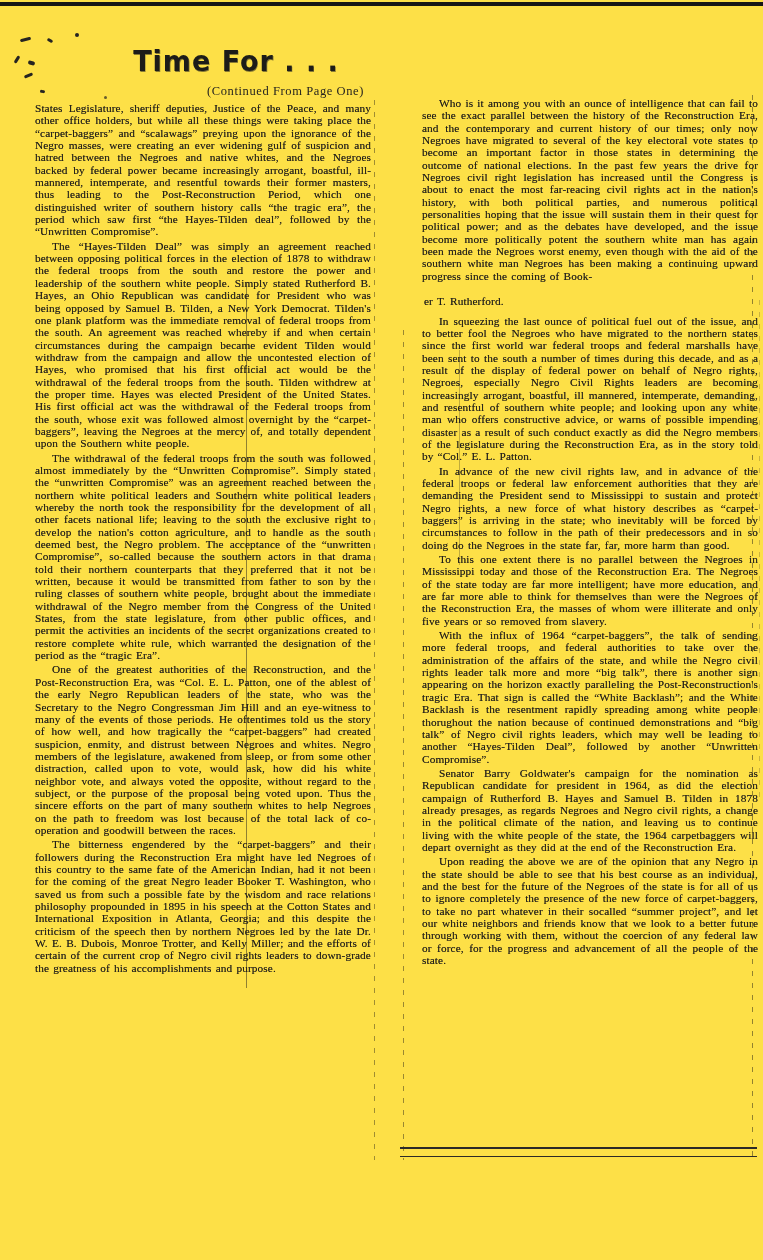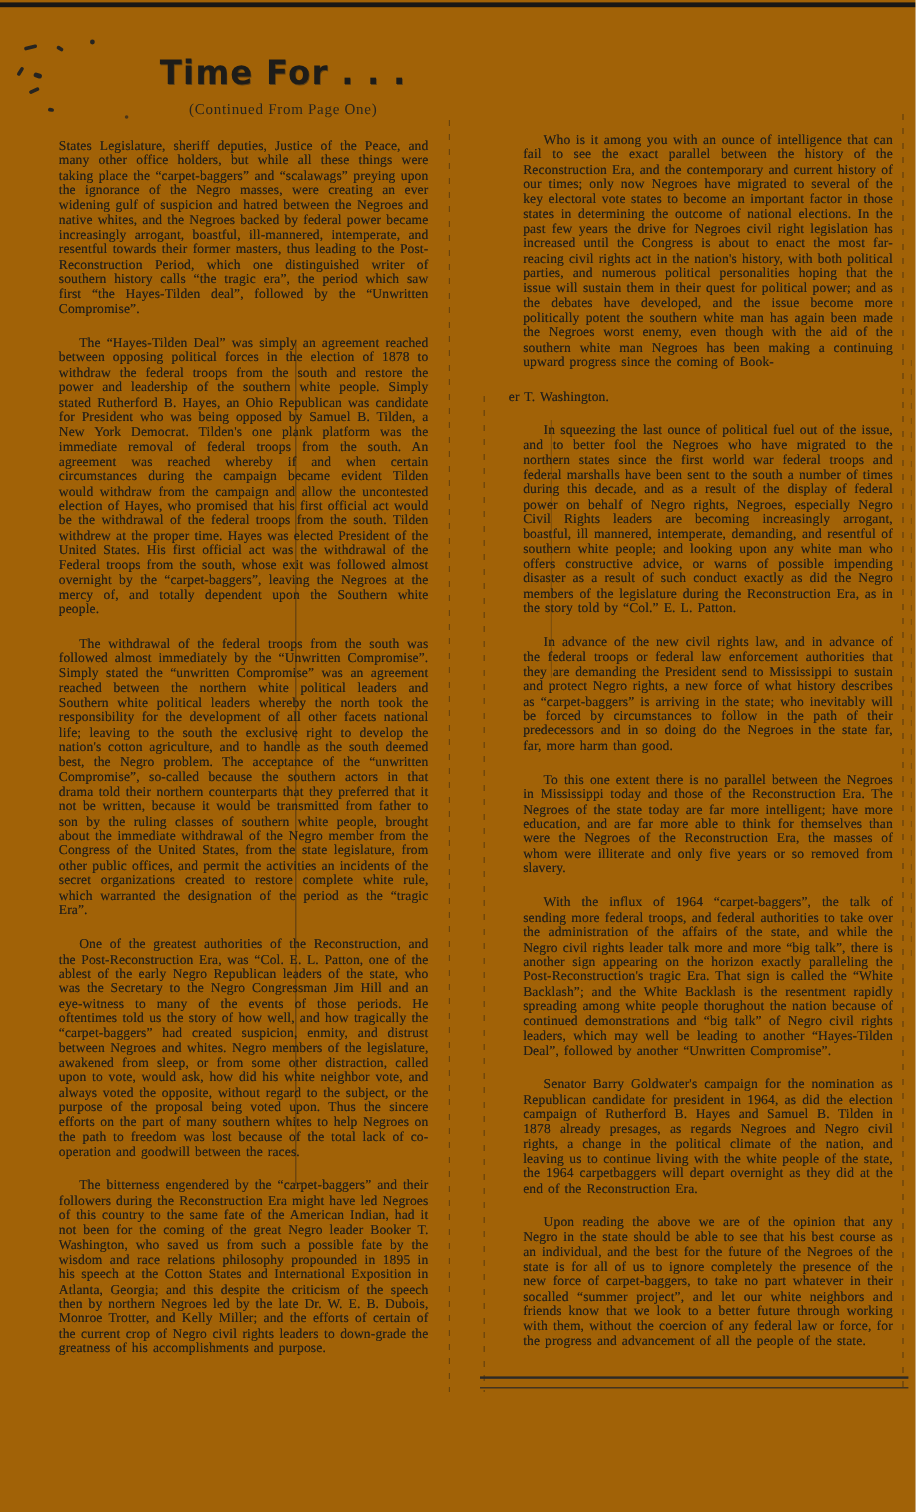--- a/index.html
+++ b/index.html
@@ -1,20 +1,20 @@
 <!DOCTYPE html>
 <html><head>
 <meta charset="utf-8">
 <style>
   html,body { margin:0; padding:0; background:#e9e7e2; }
   #page {
     position:relative;
     width:763px; height:1260px;
     margin:0 auto;
-    background:#a16207;
+    background:#fde047;
     overflow:hidden;
     font-family:"Liberation Serif", serif;
     color:#211f1b;
   }
   
   .top-rule {
     position:absolute; left:0; top:2px; width:763px; height:4px;
     background:#17161 4;
     background:#181715;
   }
@@ -24,40 +24,40 @@
     text-align:center;
     font-family:"DejaVu Sans", sans-serif;
     font-weight:bold;
     font-size:27px;
     letter-spacing:1px;
     color:#1d1c19;
     text-shadow:0.6px 0.6px 0 rgba(40,38,34,0.55);
     transform:scaleY(1.04);
   }
   .subhead {
-    position:absolute; left:96px; top:84px; width:280px;
-    text-align:center;
+    position:absolute; left:84px; top:84px; width:280px;
+    text-align:right;
     font-size:12.5px;
     letter-spacing:0.6px;
     color:#26241f;
   }
   
   .col {
     position:absolute;
     width:340px;
     font-size:11.3px;
     line-height:12.35px;
     text-align:justify;
     letter-spacing:0.1px;
     word-spacing:1.2px;
     text-shadow:0 0 0.45px rgba(30,28,24,0.65);
   }
   .col-left  { left:33px;  top:100px; }
   .col-right { left:420px; top:95px;  }
-  .par { margin:16px; text-indent:17px; }
+  .par { margin:2px; text-indent:17px; }
   .col-left .par:first-child { text-indent:0; }
   .continuation {
     margin:13px 0 7px 0;
     text-indent:4px;
   }
   
   .vdash {
     position:absolute; width:1px;
     background-image:repeating-linear-gradient(to bottom,
       rgba(25,23,20,0.55) 0 5px, rgba(25,23,20,0) 5px 12px);
@@ -113,21 +113,21 @@
       <p class="par">The “Hayes-Tilden Deal” was simply an agreement reached between opposing political forces in the election of 1878 to withdraw the federal troops from the south and restore the power and leadership of the southern white people.  Simply stated Rutherford B. Hayes, an Ohio Republican was candidate for President who was being opposed by Samuel B. Tilden, a New York Democrat.  Tilden's one plank platform was the immediate removal of federal troops from the south. An agreement was reached whereby if and when certain circumstances during the campaign became evident Tilden would withdraw from the campaign and allow the uncontested election of Hayes, who promised that his first official act would be the withdrawal of the federal troops from the south.  Tilden withdrew at the proper time. Hayes was elected President of the United States. His first official act was the withdrawal of the Federal troops from the south, whose exit was followed almost overnight by the “carpet-baggers”, leaving the Negroes at the mercy of, and totally dependent upon the Southern white people.</p>
       <p class="par">The withdrawal of the federal troops from the south was followed almost immediately by the “Unwritten Compromise”.  Simply stated the “unwritten Compromise” was an agreement reached between the northern white political leaders and Southern white political leaders whereby the north took the responsibility for the development of all other facets national life; leaving to the south the exclusive right to develop the nation's cotton agriculture, and to handle as the south deemed best, the Negro problem. The acceptance of the “unwritten Compromise”, so-called because the southern actors in that drama told their northern counterparts that they preferred that it not be written, because it would be transmitted from father to son by the ruling classes of southern white people, brought about the immediate withdrawal of the Negro member from the Congress of the United States, from the state legislature, from other public offices, and permit the activities an incidents of the secret organizations created to restore complete white rule, which warranted the designation of the period as the “tragic Era”.</p>
       <p class="par">One of the greatest authorities of the Reconstruction, and the Post-Reconstruction Era, was “Col. E. L. Patton, one of the ablest of the early Negro Republican leaders of the state, who was the Secretary to the Negro Congressman Jim Hill and an eye-witness to many of the events of those periods.  He oftentimes told us the story of how well, and how tragically the “carpet-baggers” had created suspicion, enmity, and distrust between Negroes and whites.  Negro members of the legislature, awakened from sleep, or from some other distraction, called upon to vote, would ask, how did his white neighbor vote, and always voted the opposite, without regard to the subject, or the purpose of the proposal being voted upon.  Thus the sincere efforts on the part of many southern whites to help Negroes on the path to freedom was lost because of the total lack of co-operation and goodwill between the races.</p>
       <p class="par">The bitterness engendered by the “carpet-baggers” and their followers during the Reconstruction Era might have led Negroes of this country to the same fate of the American Indian, had it not been for the coming of the great Negro leader Booker T. Washington, who saved us from such a possible fate by the wisdom and race relations philosophy propounded in 1895 in his speech at the Cotton States and International Exposition in Atlanta, Georgia; and this despite the criticism of the speech then by northern Negroes led by the late Dr. W. E. B. Dubois, Monroe Trotter, and Kelly Miller; and the efforts of certain of the current crop of Negro civil rights leaders to down-grade the greatness of his accomplishments and purpose.</p>
     </div>
 
   <div class="col col-right">
     <div>
         <p class="par">Who is it among you with an ounce of intelligence that can fail to see the exact parallel between the history of the Reconstruction Era, and the contemporary and current history of our times; only now Negroes have migrated to several of the key electoral vote states to become an important factor in those states in determining the outcome of national elections. In the past few years the drive for Negroes civil right legislation has increased until the Congress is about to enact the most far-reacing civil rights act in the nation's history, with both political parties, and numerous political personalities hoping that the issue will sustain them in their quest for political power; and as the debates have developed, and the issue become more politically potent the southern white man has again been made the Negroes worst enemy, even though with the aid of the southern white man Negroes has been making a continuing upward progress since the coming of Book-</p>
       </div>
-    <p class="par continuation">er T. Washington.</p>
+    <p class="par continuation">er T. Rutherford.</p>
     <div>
         <p class="par">In squeezing the last ounce of political fuel out of the issue, and to better fool the Negroes who have migrated to the northern states since the first world war federal troops and federal marshalls have been sent to the south a number of times during this decade, and as a result of the display of federal power on behalf of Negro rights, Negroes, especially Negro Civil Rights leaders are becoming increasingly arrogant, boastful, ill mannered, intemperate, demanding, and resentful of southern white people; and looking upon any white man who offers constructive advice, or warns of possible impending disaster as a result of such conduct exactly as did the Negro members of the legislature during the Reconstruction Era, as in the story told by “Col.” E. L. Patton.</p>
         <p class="par">In advance of the new civil rights law, and in advance of the federal troops or federal law enforcement authorities that they are demanding the President send to Mississippi to sustain and protect Negro rights, a new force of what history describes as “carpet-baggers” is arriving in the state; who inevitably will be forced by circumstances to follow in the path of their predecessors and in so doing do the Negroes in the state far, far, more harm than good.</p>
         <p class="par">To this one extent there is no parallel between the Negroes in Mississippi today and those of the Reconstruction Era.  The Negroes of the state today are far more intelligent; have more education, and are far more able to think for themselves than were the Negroes of the Reconstruction Era, the masses of whom were illiterate and only five years or so removed from slavery.</p>
         <p class="par">With the influx of 1964 “carpet-baggers”, the talk of sending more federal troops, and federal authorities to take over the administration of the affairs of the state, and while the Negro civil rights leader talk more and more “big talk”, there is another sign appearing on the horizon exactly paralleling the Post-Reconstruction's tragic Era. That sign is called the “White Backlash”; and the White Backlash is the resentment rapidly spreading among white people thorughout the nation because of continued demonstrations and “big talk” of Negro civil rights leaders, which may well be leading to another “Hayes-Tilden Deal”, followed by another “Unwritten Compromise”.</p>
         <p class="par">Senator Barry Goldwater's campaign for the nomination as Republican candidate for president in 1964, as did the election campaign of Rutherford B. Hayes and Samuel B. Tilden in 1878 already presages, as regards Negroes and Negro civil rights, a change in the political climate of the nation, and leaving us to continue living with the white people of the state, the 1964 carpetbaggers will depart overnight as they did at the end of the Reconstruction Era.</p>
         <p class="par">Upon reading the above we are of the opinion that any Negro in the state should be able to see that his best course as an individual, and the best for the future of the Negroes of the state is for all of us to ignore completely the presence of the new force of carpet-baggers, to take no part whatever in their socalled “summer project”, and let our white neighbors and friends know that we look to a better future through working with them, without the coercion of any federal law or force, for the progress and advancement of all the people of the state.</p>
       </div>
   </div>
 

